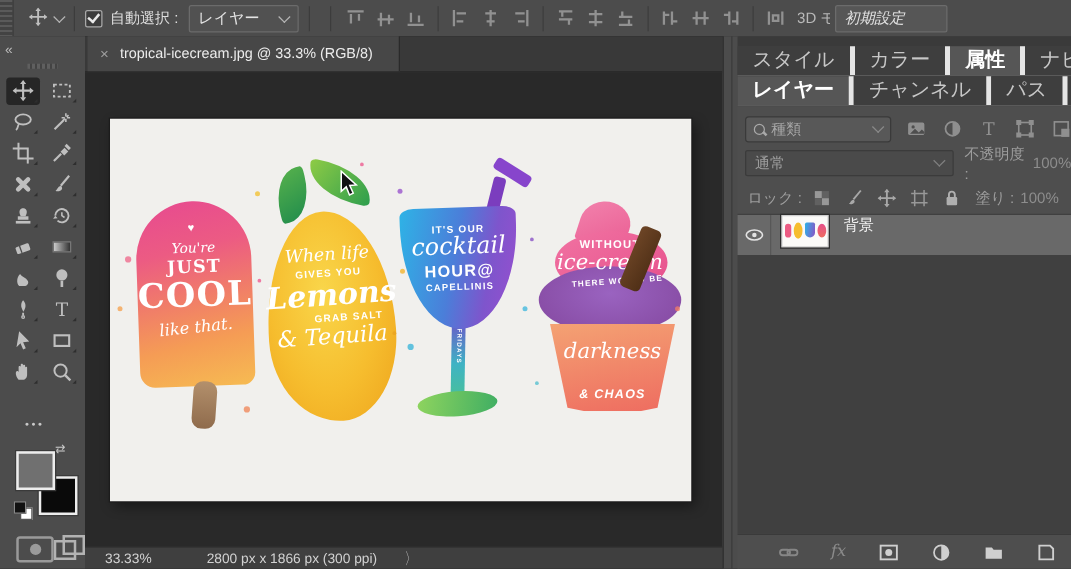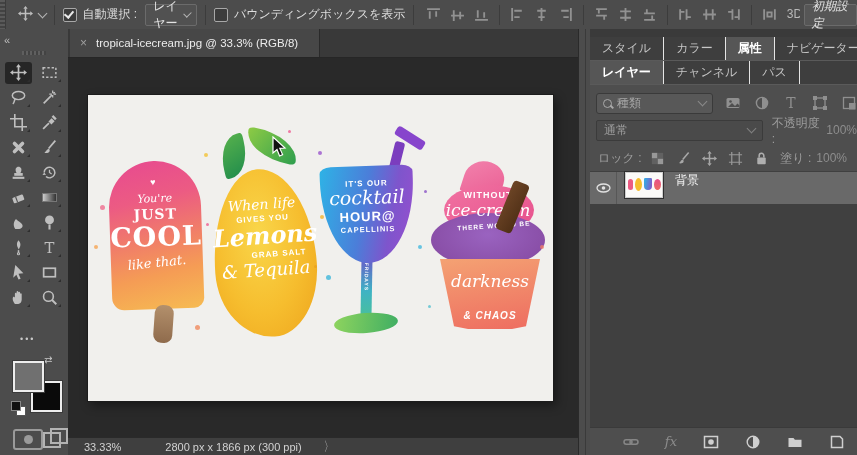--- a/index.html
+++ b/index.html
@@ -88,21 +88,21 @@
   #status-chev{margin-left:22px;color:#b5b5b5;font-size:10px;transform:scaleY(1.3);}
 
   
   #gutter{left:578px;top:29px;width:12px;height:426px;background:#4c4c4c;border-left:1px solid #2a2a2a;}
   #gutter .line{position:absolute;left:6px;top:0;width:1px;height:426px;background:#3a3a3a;}
 
   
   #right-panel{left:590px;top:29px;width:267px;height:426px;background:#4e4e4e;}
   #rp-topstrip{left:0;top:0;width:267px;height:8px;background:#3a3a3a;}
   .tabrow{position:absolute;left:0;width:267px;height:23px;background:#3e3e3e;display:flex;border-bottom:1px solid #5a5a5a;}
-  .ptab{height:23px;display:flex;align-items:center;padding:0 12px;color:#c7c7c7;font-size:12px;border-right:1px solid #e5e5e5;background:#3e3e3e;white-space:nowrap;}
+  .ptab{height:23px;display:flex;align-items:center;padding:0 12px;color:#c7c7c7;font-size:16px;border-right:4px solid #e5e5e5;background:#3e3e3e;white-space:nowrap;}
   .ptab.active{background:#565656;color:#ffffff;font-weight:bold;}
   #tabrow1{top:8px;} #tabrow2{top:32px;}
   #search-row{left:0;top:60px;width:267px;height:28px;display:flex;align-items:center;}
   #search-box{margin-left:6px;width:128px;height:19px;background:#585858;border:1px solid #3a3a3a;border-radius:3px;display:flex;align-items:center;padding:0 6px;color:#a9a9a9;}
   #search-box .mag{width:7px;height:7px;border:1.5px solid #a9a9a9;border-radius:50%;position:relative;margin-right:5px;flex:none;}
   #search-box .mag::after{content:"";position:absolute;left:6px;top:6px;width:4px;height:1.5px;background:#a9a9a9;transform:rotate(45deg);}
   #search-box .chev{margin-left:auto;border-color:#8a8a8a;}
   #filter-icons{display:flex;gap:13px;margin-left:12px;opacity:.72;}
   #blend-row{left:0;top:88px;width:267px;height:26px;display:flex;align-items:center;color:#9d9d9d;}
   #blend-dd{margin-left:6px;width:166px;height:19px;background:#4a4a4a;border:1px solid #3b3b3b;border-radius:2px;display:flex;align-items:center;padding:0 7px;color:#9d9d9d;}
@@ -140,24 +140,20 @@
     <div class="ob-sep"></div>
     <div class="row">
       <span class="checkbox checked"></span>
       <span class="ob-label">自動選択 :</span>
     </div>
     <div class="dropdown" style="margin-left:8px;width:72px;">
       <span>レイヤー</span>
       <span class="chev" style="margin-left:auto;"></span>
     </div>
     <div class="ob-sep"></div>
-    <div class="row">
-      <span class="checkbox"></span>
-      <span class="ob-label">バウンディングボックスを表示</span>
-    </div>
     <div class="ob-sep"></div>
     <div id="align-icons">
         <span class="align-ic">
           <svg width="15" height="15" viewBox="0 0 14 14">
             <path d="M1 2h12M3.5 4v7M9.5 4v5" fill="none" stroke="#a9a9a9" stroke-width="1.7"></path>
           </svg>
         </span>
         <span class="align-ic">
           <svg width="15" height="15" viewBox="0 0 14 14">
             <path d="M1 8h12M3.5 3v10M9.5 4.5v7" fill="none" stroke="#a9a9a9" stroke-width="1.7"></path>

